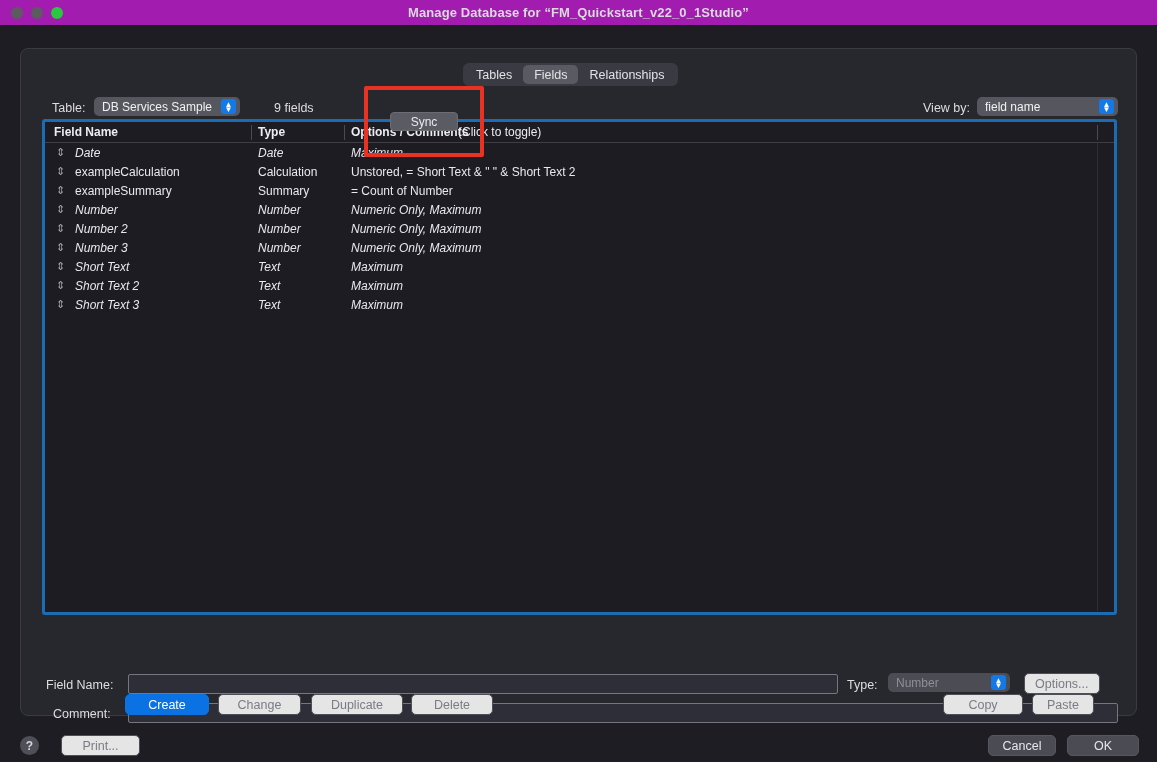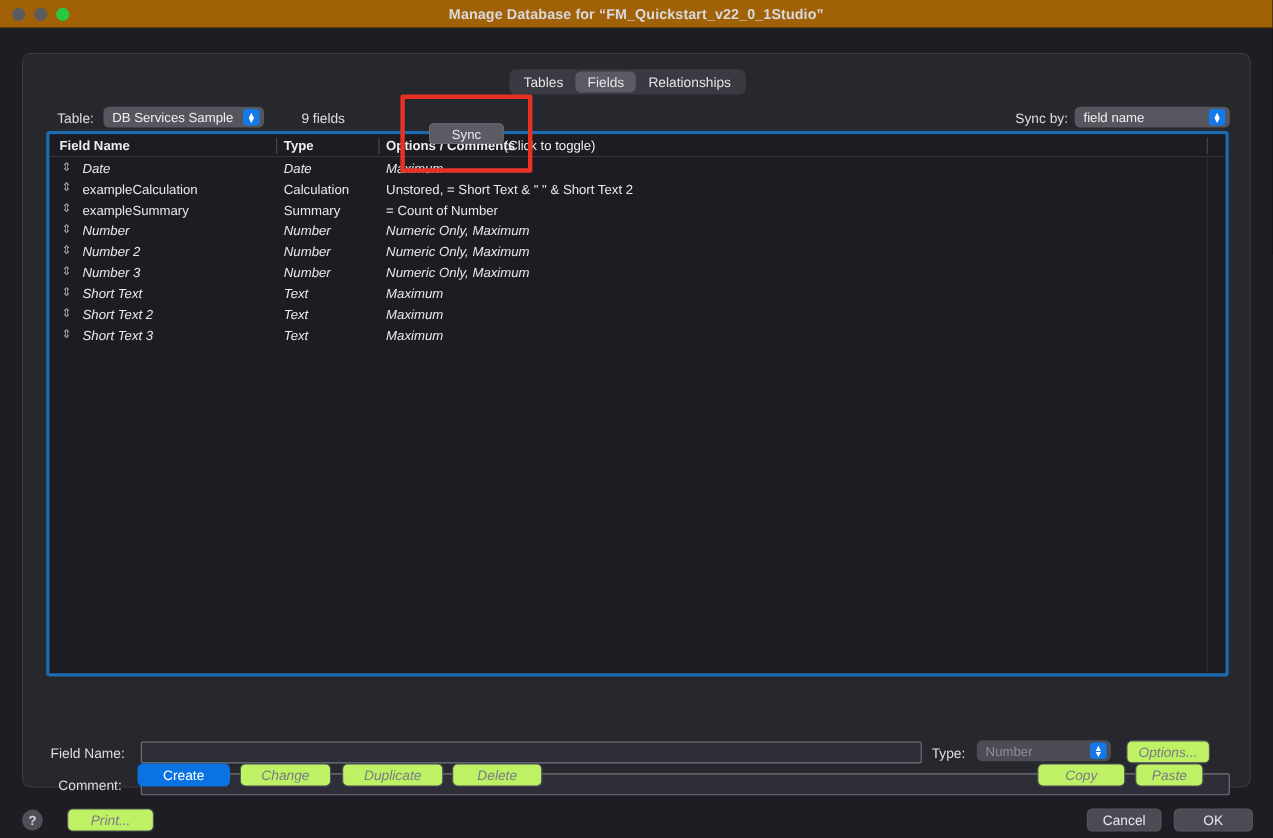--- a/index.html
+++ b/index.html
@@ -18,21 +18,21 @@
     width: 1157px;
     height: 762px;
     background: #1e1e24;
   }
 
   
   #titlebar {
     position: absolute;
     left: 0; top: 0;
     width: 1157px; height: 26px;
-    background: #a16207;
+    background: #a21caf;
     border-bottom: 1px solid #151518;
     display: flex;
     align-items: center;
   }
   .traffic-lights {
     position: absolute;
     left: 11px; top: 0; height: 26px;
     display: flex; align-items: center; gap: 8px;
   }
   .tl-dot { width: 12px; height: 12px; border-radius: 50%; }
@@ -272,21 +272,21 @@
     border: 1px solid #56565f;
     border-radius: 5px;
     display: inline-flex;
     align-items: center; justify-content: center;
     font-size: 12.5px;
     color: #e6e6eb;
     cursor: default;
     white-space: nowrap;
     padding: 0 10px;
   }
-  .pushbtn.disabled { color: #7b7b86; background: #bef264; border-color: #4e4e57; font-style: italic; }
+  .pushbtn.disabled { color: #7b7b86; background: #e5e5e5; border-color: #4e4e57; }
   .pushbtn.primary {
     background: #0a72e2;
     border-color: #0a72e2;
     color: #ffffff;
   }
 
   
   #actions-row {
     position: absolute;
     left: 0; top: 645px;
@@ -351,21 +351,21 @@
         <div class="popup" id="table-popup">
           <span class="ptext">DB Services Sample D...</span>
           <span class="stepper">
             <span>▲</span>
               <span>▼</span>
           </span>
         </div>
 
         <span class="lbl" id="fields-count">9 fields</span>
 
-        <span class="lbl" id="viewby-label">Sync by:</span>
+        <span class="lbl" id="viewby-label">View by:</span>
 
         <div class="popup" id="viewby-popup">
           <span class="ptext">field name</span>
           <span class="stepper">
             <span>▲</span>
               <span>▼</span>
           </span>
         </div>
       </div>
 

